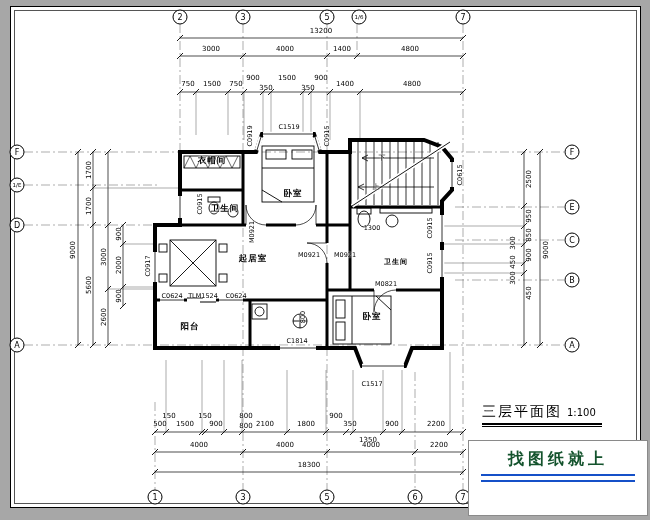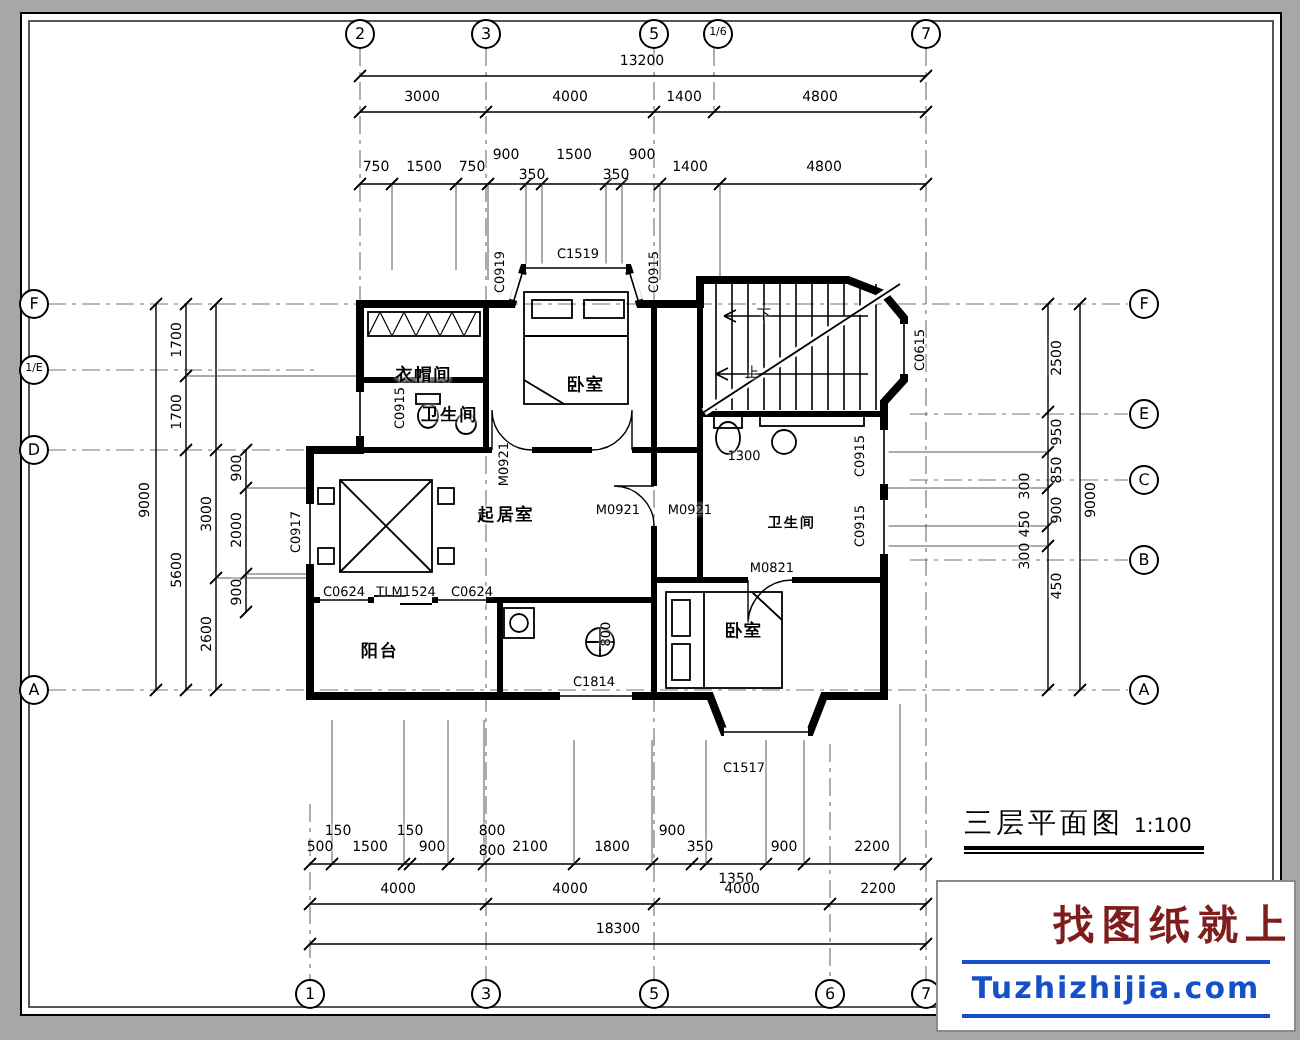--- a/index.html
+++ b/index.html
@@ -19,21 +19,21 @@
   .room{font-size:8.5px;letter-spacing:1px;font-weight:bold;}
   .small{font-size:7px;}
   .ax{position:absolute;width:15px;height:15px;border:1px solid #000;border-radius:50%;background:#fff;display:flex;align-items:center;justify-content:center;font-size:8px;line-height:1;transform:translate(-50%,-50%);box-sizing:border-box;}
   .ax .frac{font-size:5.5px;}
   .titlebar{position:absolute;left:482px;top:401px;width:120px;}
   .titlebar .t1{font-size:14px;font-weight:normal;letter-spacing:2px;}
   .titlebar .t2{font-size:10px;margin-left:5px;}
   .titlebar .rule1{height:2px;background:#000;margin-top:2px;}
   .titlebar .rule2{height:1px;background:#000;margin-top:1px;}
   .wm{position:absolute;left:468px;top:440px;width:180px;height:76px;background:#fff;border:1px solid #8a8a8a;box-sizing:border-box;text-align:center;}
-  .wm-slogan{font-size:20px;font-weight:bold;letter-spacing:4px;color:#7f1d1d;margin-top:8px;text-align:right;}
+  .wm-slogan{font-size:16px;font-weight:bold;letter-spacing:4px;color:#14532d;margin-top:8px;}
   .wm-rule{height:2px;background:var(--watermark-blue);margin:4px 12px 0 12px;}
   .wm-site{font-size:15px;font-weight:bold;color:var(--watermark-blue);margin-top:3px;letter-spacing:1px;}
 </style>
 </head>
 <body>
 
 <div class="canvas">
   <div class="sheet"></div>
   <div class="frame"></div>
 
@@ -251,35 +251,34 @@
   <span class="lbl code" style="left:345px;top:255px">M0921</span>
   <span class="lbl code" style="left:386px;top:284px">M0821</span>
   <span class="lbl code" style="left:172px;top:296px">C0624</span>
   <span class="lbl code" style="left:203px;top:296px">TLM1524</span>
   <span class="lbl code" style="left:236px;top:296px">C0624</span>
   <span class="lbl code" style="left:297px;top:341px">C1814</span>
   <span class="lbl code" style="left:372px;top:384px">C1517</span>
   <span class="lbl code" style="left:372px;top:228px">1300</span>
   <span class="lbl code v" style="left:303px;top:317px">800</span>
 
-  <span class="lbl room" style="left:212px;top:188px">衣帽间</span>
+  <span class="lbl room" style="left:212px;top:160px">衣帽间</span>
   <span class="lbl room" style="left:225px;top:208px">卫生间</span>
   <span class="lbl room" style="left:293px;top:193px">卧室</span>
   <span class="lbl room" style="left:253px;top:258px">起居室</span>
   <span class="lbl room" style="left:190px;top:326px">阳台</span>
   <span class="lbl room small" style="left:396px;top:262px">卫生间</span>
   <span class="lbl room" style="left:372px;top:316px">卧室</span>
   <span class="lbl small" style="left:382px;top:158px">下</span>
   <span class="lbl small" style="left:376px;top:187px">上</span>
 
   <div class="titlebar">
     <span class="t1">三层平面图</span><span class="t2">1:100</span>
     <div class="rule1"></div>
     <div class="rule2"></div>
   </div>
 
   <div class="wm">
     <div class="wm-slogan">找图纸就上</div>
     <div class="wm-rule"></div>
-    <div class="wm-site">Tuzhizhijia.com</div>
     <div class="wm-rule"></div>
   </div>
 </div>
 
 </body></html>

